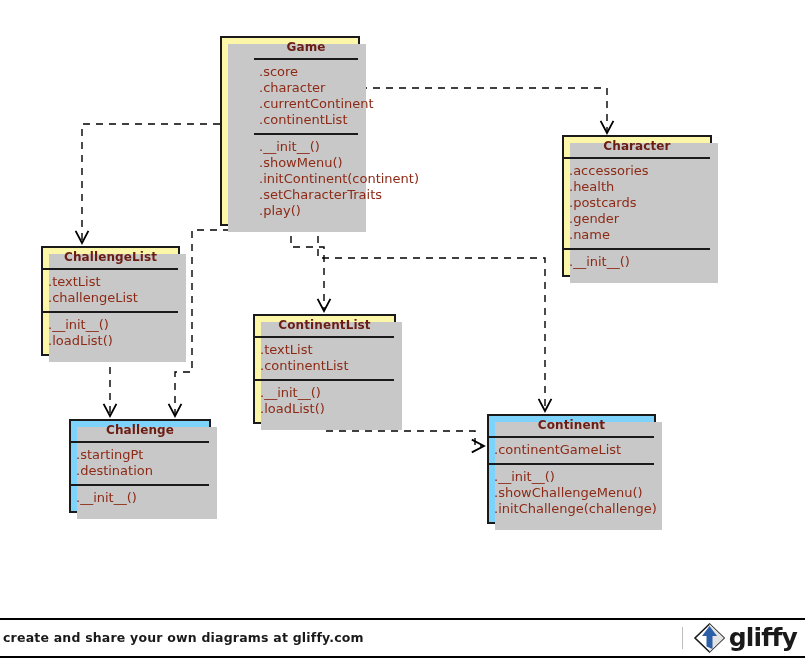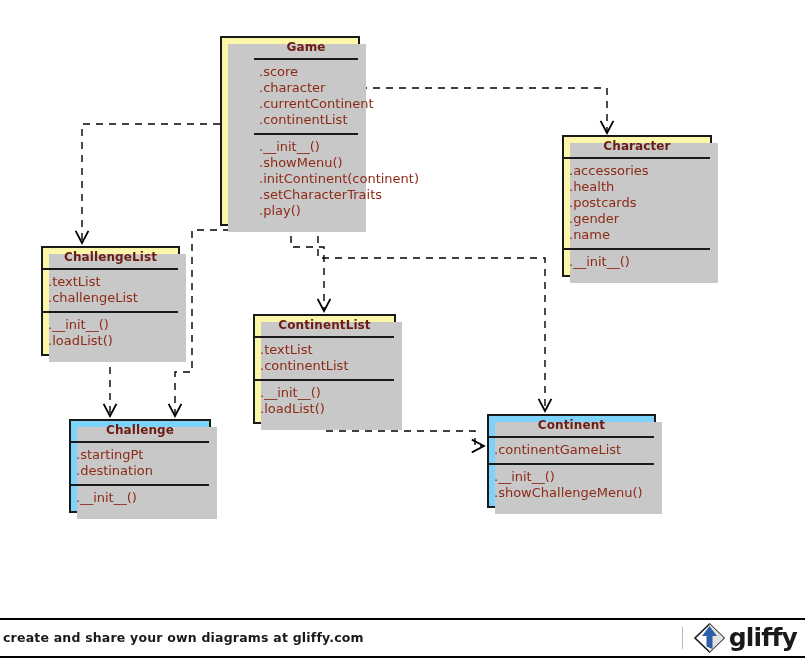--- a/index.html
+++ b/index.html
@@ -219,20 +219,21 @@
           </div>
         </div>
         <div class="uml green" style="left: 487px; top: 414px; width: 169px;">
           <div class="uml-title">Continent</div>
           <div class="uml-sec">
             <div class="row">.continentGameList</div>
           </div>
           <div class="uml-sec">
             <div class="row">.__init__()</div>
             <div class="row">.showChallengeMenu()</div>
+            <div class="row">.initChallenge(challenge)</div>
           </div>
         </div>
       </div>
 
   </div>
 
   <div id="footer">
     <div id="footer-inner">
       <div id="footer-text">create and share your own diagrams at gliffy.com</div>
       <div id="logo">

